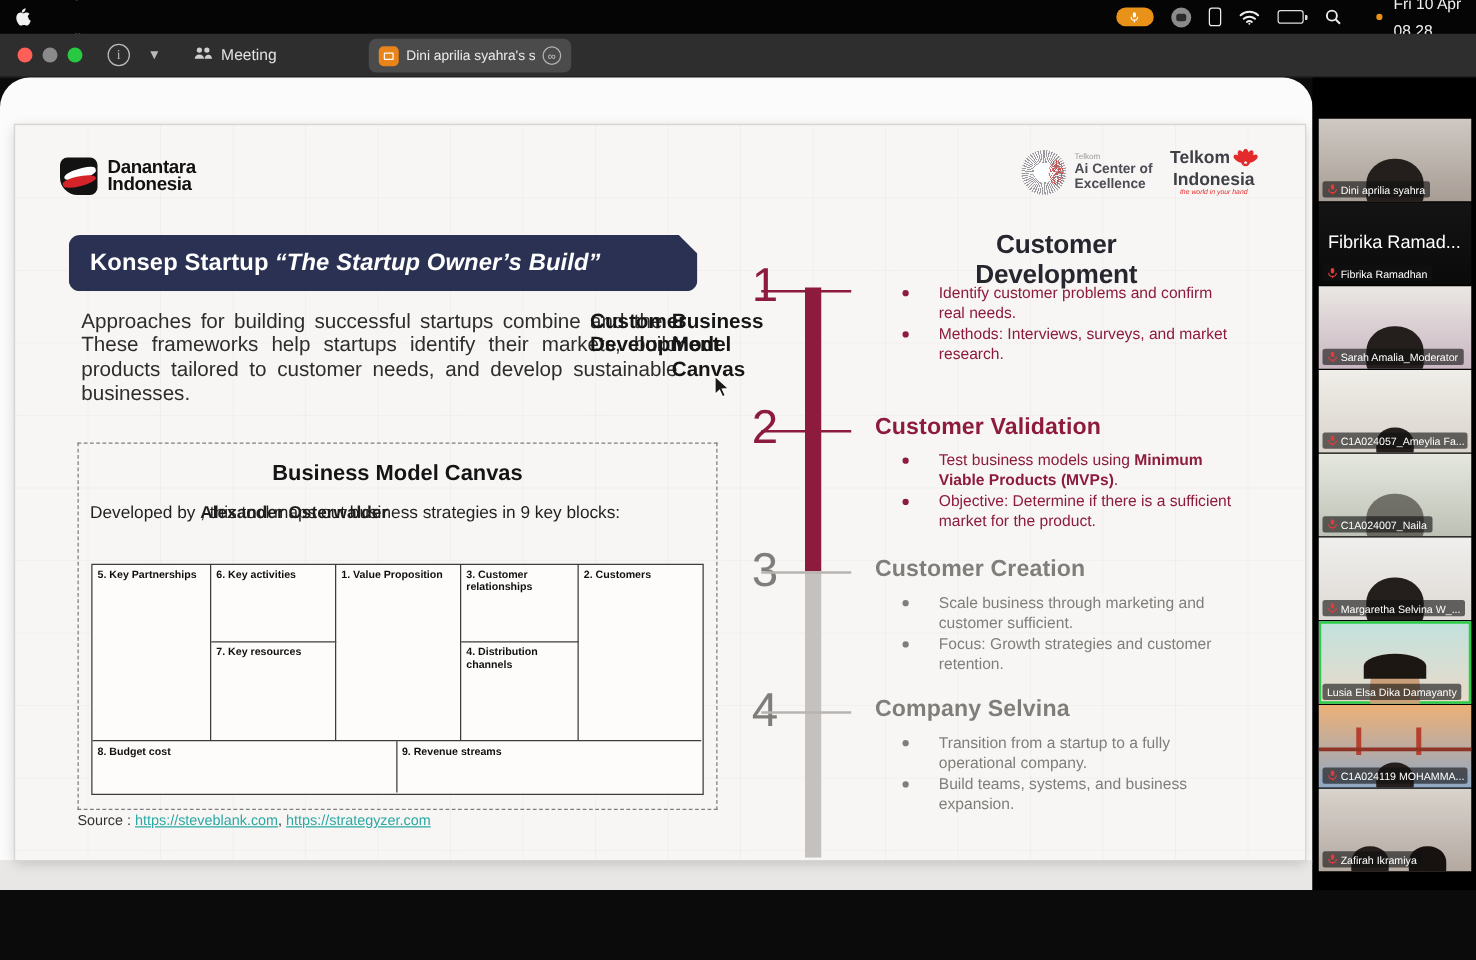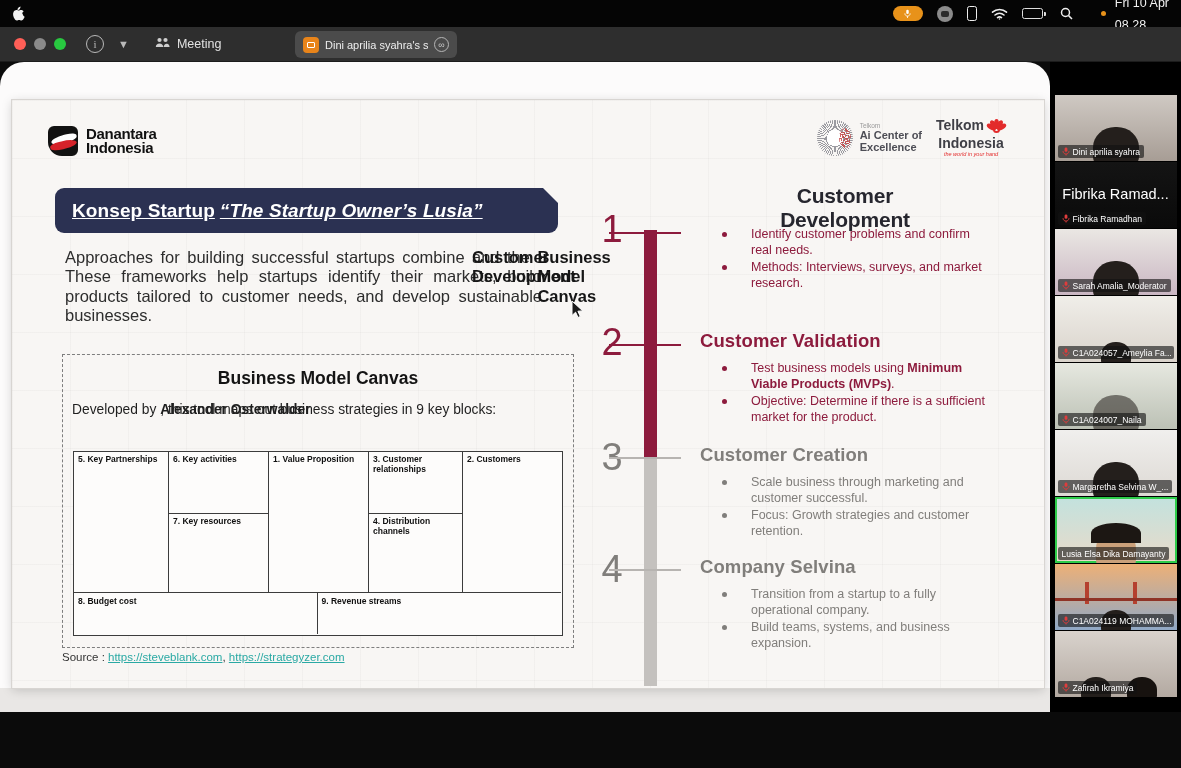--- a/index.html
+++ b/index.html
@@ -81,21 +81,21 @@
   .hand i { position:absolute; left:8px; top:7px; width:5px; height:10px; background:#e32b2b; border-radius:50%; }
   .hand i:nth-child(1){ transform:rotate(-60deg) translateY(-6px);} .hand i:nth-child(2){ transform:rotate(-30deg) translateY(-6px);}
   .hand i:nth-child(3){ transform:rotate(0deg) translateY(-6px);} .hand i:nth-child(4){ transform:rotate(30deg) translateY(-6px);}
   .hand i:nth-child(5){ transform:rotate(60deg) translateY(-6px);}
   .hand .palm { position:absolute; left:7px; top:8px; width:7px; height:7px; border:2px solid #e32b2b; border-radius:50%; background:transparent; }
   .telkom .tag { font-size:5.5px; color:#e32b2b; font-style:italic; margin-top:1px; }
   
   .banner { left:43px; top:88px; width:503px; height:45px; background:#2b3152; color:#fff;
     border-radius:9px 0 9px 9px; clip-path:polygon(0 0, calc(100% - 15px) 0, 100% 15px, 100% 100%, 0 100%);
     display:flex; align-items:center; padding-left:17px; font-size:19px; font-weight:bold; letter-spacing:.1px; }
-  .banner span { position:static;text-decoration:underline; }
+  .banner span { position:static; }
   .banner .it { font-style:italic; margin-left:5px; }
   
   .para { left:53px; top:148px; width:477px; font-size:16.5px; line-height:1.17; color:#2d2d2d; text-align:justify; }
   .para span { position:static; }
   .para b { color:#161616; }
   
   .bmc { left:50px; top:254px; width:512px; height:294px; border:1.5px dashed #7e7e7e; }
   .bmc-title { left:0; right:0; top:13px; text-align:center; font-size:17.5px; font-weight:bold; color:#141414; }
   .bmc-desc { left:9px; top:47px; width:470px; font-size:13.8px; color:#1f1f1f; line-height:1.2; position:absolute; }
   .bmc-desc span { position:static; }
@@ -273,21 +273,21 @@
               <span class="palm"></span>
             </span>
         </span>
         <span class="t2" style="display:block">Indonesia</span>
         <span class="tag" style="display:block">the world in your hand</span>
       </span>
     </div>
 
     <div class="banner">
       <span>Konsep Startup</span>
-      <span class="it">“The Startup Owner’s Lusia”</span>
+      <span class="it">“The Startup Owner’s Build”</span>
     </div>
 
     <div class="para">
       <span>Approaches for building successful startups combine </span><b>Customer Development</b><span> and the </span><b>Business Model Canvas</b><span>. These frameworks help startups identify their markets, build products tailored to customer needs, and develop sustainable businesses.</span>
     </div>
 
     <div class="bmc">
       <div class="bmc-title">Business Model Canvas</div>
       <div class="bmc-desc">
         <span>Developed by </span><b>Alexander Osterwalder</b><span>, this tool maps out business strategies in 9 key blocks:</span>
@@ -337,21 +337,21 @@
             <div class="bl">
               <div class="dot"></div>
               <div class="btxt"><span>Objective: Determine if there is a sufficient market for the product.</span></div>
             </div>
           </div>
         </div><div class="tl-num tone-gray np2">3</div><div class="tl-tick tick-gray tp2"></div><div class="step sp2">
           <div class="step-h tone-gray">Customer Creation</div>
           <div class="bullets tone-gray">
             <div class="bl">
               <div class="dot"></div>
-              <div class="btxt"><span>Scale business through marketing and customer successful.</span></div>
+              <div class="btxt"><span>Scale business through marketing and customer sufficient.</span></div>
             </div>
             <div class="bl">
               <div class="dot"></div>
               <div class="btxt"><span>Focus: Growth strategies and customer retention.</span></div>
             </div>
           </div>
         </div><div class="tl-num tone-gray np3">4</div><div class="tl-tick tick-gray tp3"></div><div class="step sp3">
           <div class="step-h tone-gray">Company Selvina</div>
           <div class="bullets tone-gray">
             <div class="bl">

